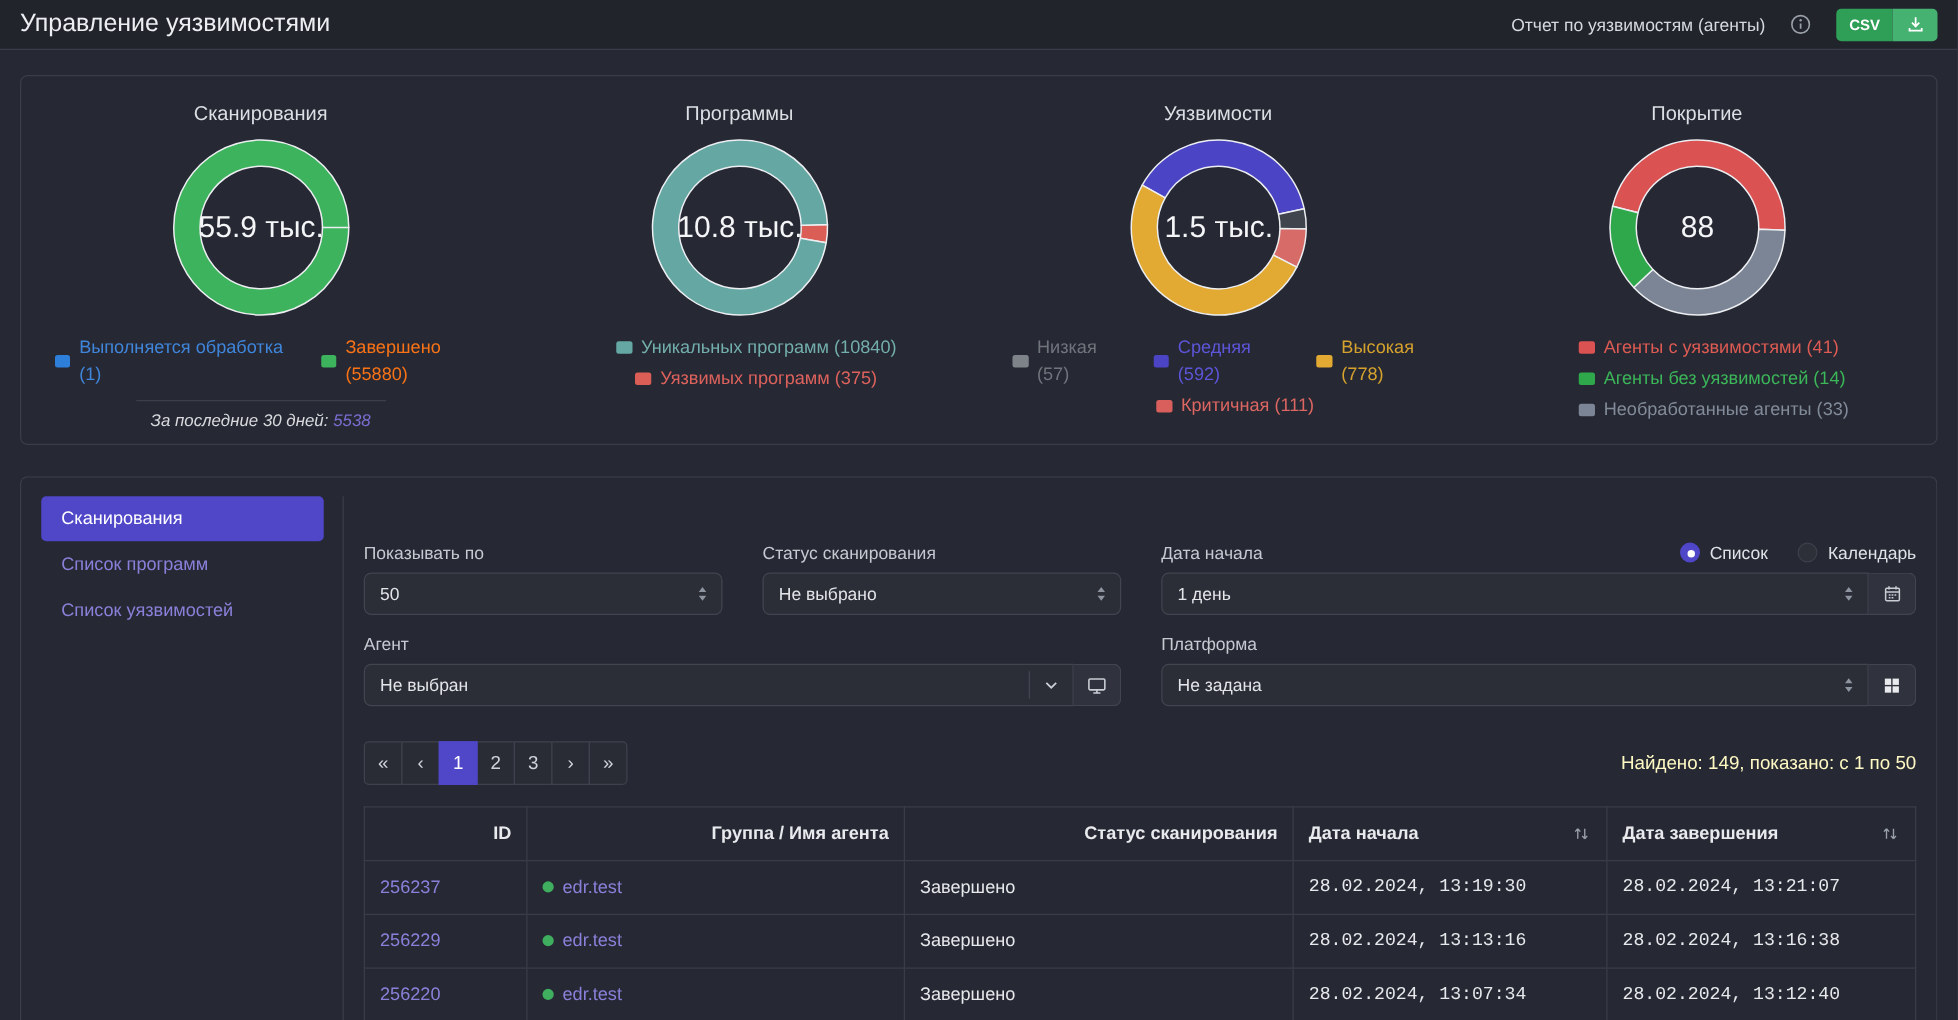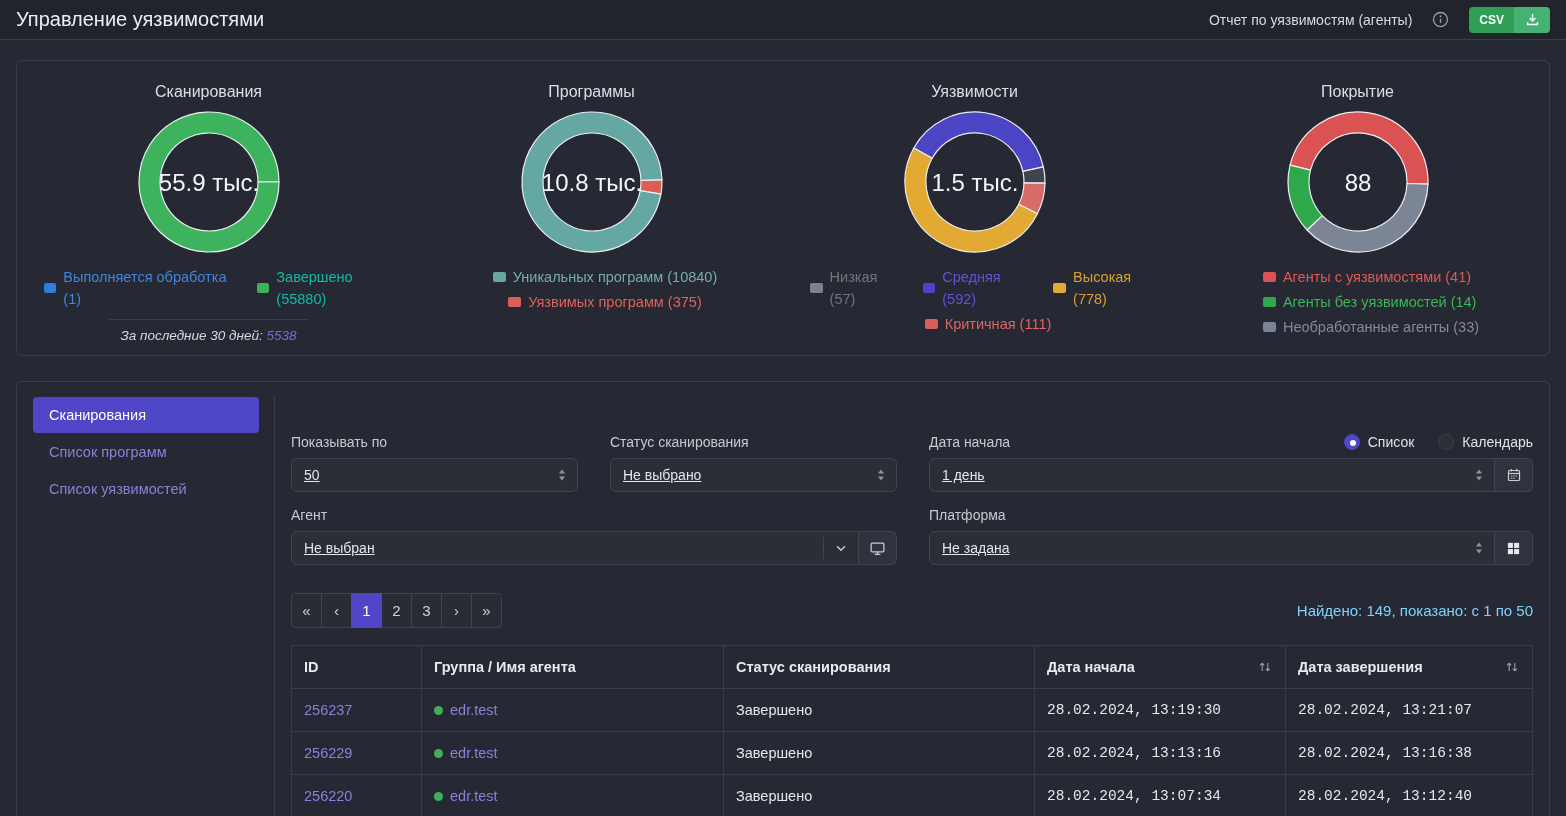--- a/index.html
+++ b/index.html
@@ -59,21 +59,21 @@
   .content{ flex:1; margin-left:15px; border-left:1px solid #3b3e49; padding-left:16px; }
   
   .filter-grid{ display:grid; grid-template-columns:287px 287px 1fr; column-gap:32px; row-gap:14px;margin-top:36px; }
   .field-label-row{ display:flex; align-items:center; margin-bottom:8px; height:17px; }
   .field-label{ font-size:14px; color:#c6c9d0; }
   .control-group{ display:flex; }
   .control{
     height:34px; background:#2b2d37; border:1px solid #42454f; border-radius:6px;
     display:flex; align-items:center; font-size:14px; color:#e3e5e9; flex:1; cursor:pointer;
   }
-  .control .value{ flex:1; padding:0 12px; white-space:nowrap; overflow:hidden;text-decoration:underline; }
+  .control .value{ flex:1; padding:0 12px; white-space:nowrap; overflow:hidden; }
   .control .arrows{ padding-right:9px; display:flex; align-items:center; }
   .control.joined{ border-radius:6px 0 0 6px; }
   .icon-btn{
     width:38px; height:34px; flex:none; background:#30333d;
     border:1px solid #42454f; border-left:none; border-radius:0 6px 6px 0;
     display:flex; align-items:center; justify-content:center; cursor:pointer;
   }
   .combo-divider{ width:1px; height:22px; background:#42454f; }
   .chev{ width:34px; display:flex; align-items:center; justify-content:center; }
   .span2{ grid-column:1 / 3; }
@@ -91,27 +91,27 @@
   .pager-row{ display:flex; align-items:center; justify-content:space-between; margin-top:28px; }
   .pager{ display:inline-flex; }
   .page-btn{
     min-width:31px; height:35px; padding:0 10px; background:#2a2c35;
     border:1px solid #3f424d; margin-left:-1px; color:#cfd3da; font-size:15px;
     display:flex; align-items:center; justify-content:center; cursor:pointer;
   }
   .page-btn:first-child{ margin-left:0; border-radius:4px 0 0 4px; }
   .page-btn:last-child{ border-radius:0 4px 4px 0; }
   .page-btn.active{ background:#4f46c8; border-color:#4f46c8; color:#fff; position:relative; }
-  .results-summary{ font-size:15px; color:#7dd3fc; }
+  .results-summary{ font-size:15px; color:#fef9c3; }
   
   table.scan-table{ width:100%; border-collapse:collapse; table-layout:fixed; margin-top:17px; }
   .scan-table th, .scan-table td{ border:1px solid #3a3d48; padding:13px 12px; text-align:left; }
   .scan-table th{ font-size:14.5px; color:#e8eaed; font-weight:bold; }
   .scan-table td{ font-size:14.5px; color:#e6e8eb; }
-  .th-inner{ display:flex; align-items:center; }
+  .th-inner{ display:flex; align-items:center;justify-content:flex-end; }
   .th-inner .sort{ margin-left:auto; }
   .id-link, .agent-link{ color:#8b80d9; text-decoration:none; cursor:pointer; }
   .agent-dot{ display:inline-block; width:9px; height:9px; border-radius:50%; background:#3fae5e; margin-right:7px; }
   .date-cell{ font-family:"Liberation Mono", monospace; font-size:13px; color:#ea4a84; }
 </style>
 </head>
 <body>
 
 <div class="app-header">
   <div class="app-title">Управление уязвимостями</div>
@@ -145,21 +145,21 @@
           <text x="73" y="73" text-anchor="middle" dominant-baseline="central" fill="#f4f5f7" font-size="24">55.9 тыс.</text>
         </svg></div>
       <div class="legend">
         <div class="legend-row">
           <span class="legend-item">
             <span class="legend-swatch" style="background: rgb(46, 127, 217);"></span>
             <span style="color: rgb(63, 134, 219);">Выполняется обработка (1)</span>
           </span>
           <span class="legend-item">
             <span class="legend-swatch" style="background: rgb(60, 179, 92);"></span>
-            <span style="color: #14b8a6;">Завершено (55880)</span>
+            <span style="color: #f97316;">Завершено (55880)</span>
           </span>
         </div>
       </div>
       <div class="chart-divider"></div>
       <div class="chart-footnote"><span>За последние 30 дней: </span><a>5538</a></div>
     </div>
     <div class="chart-card">
       <div class="chart-title">Программы</div>
       <div class="donut-wrap"><svg width="146" height="146" viewBox="0 0 146 146">
           <path d="M142.9573578913367 70.55703523082492A70 70 0 0 1 141.9285829537898 85.20042835241937L121.25000806765286 81.54029984669356A49 49 0 0 0 121.9701505239357 71.28992466157744Z" fill="#da5d56" stroke="#eceef1" stroke-width="1.2" stroke-linejoin="round"></path>

